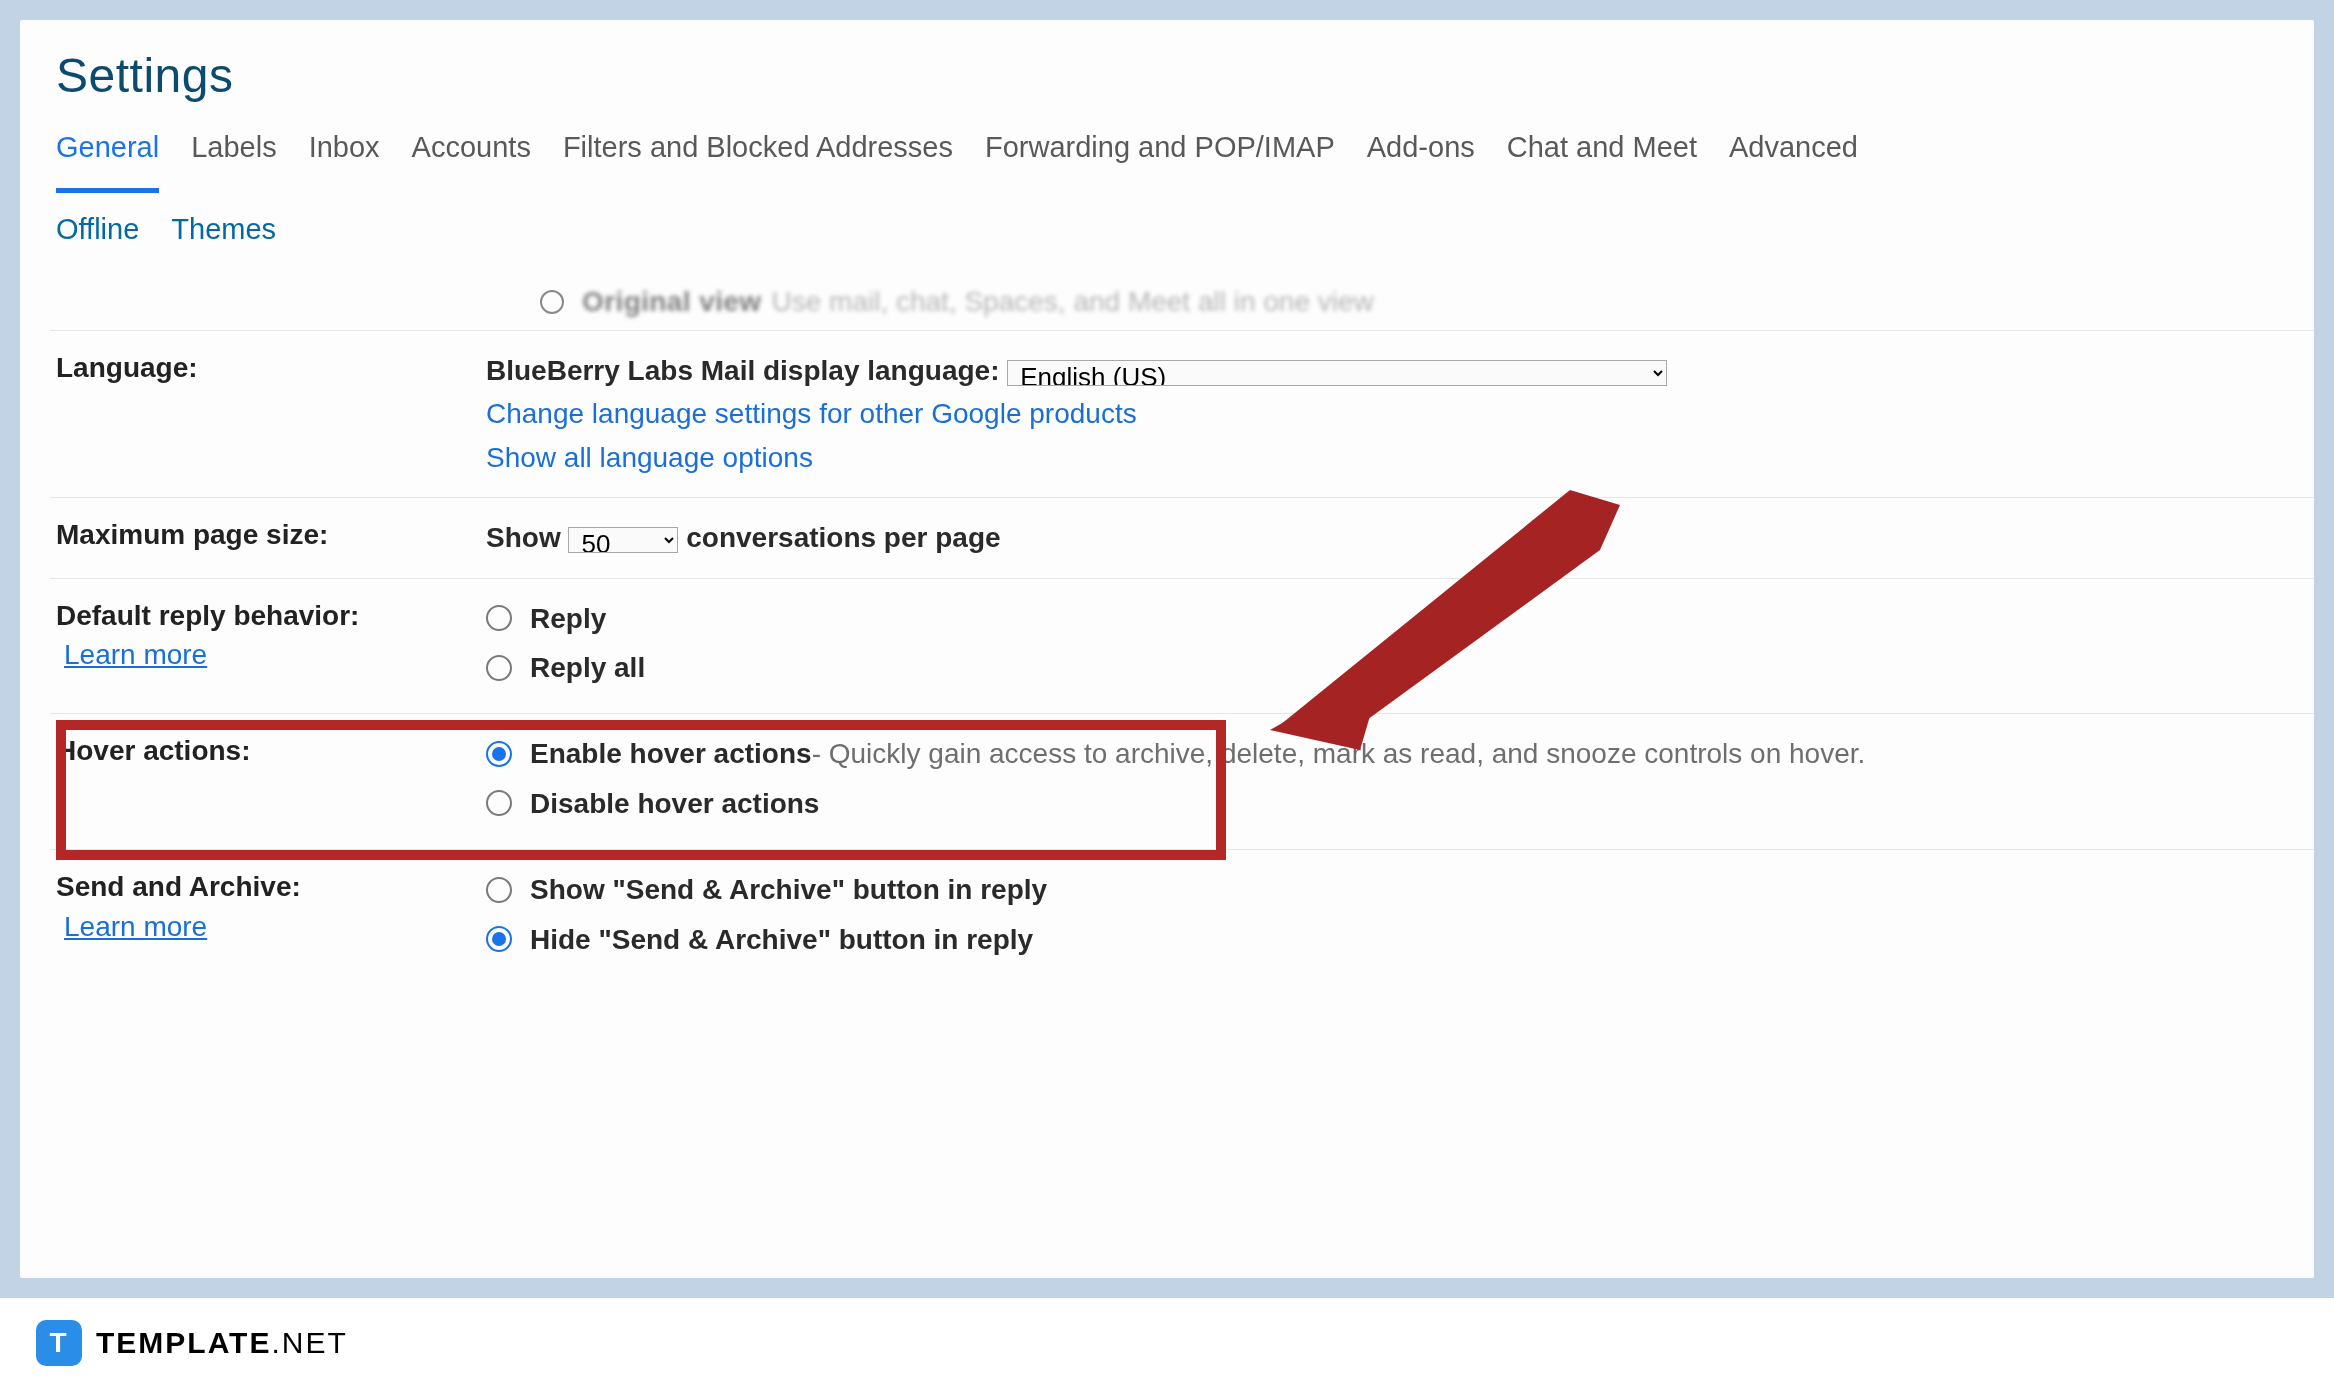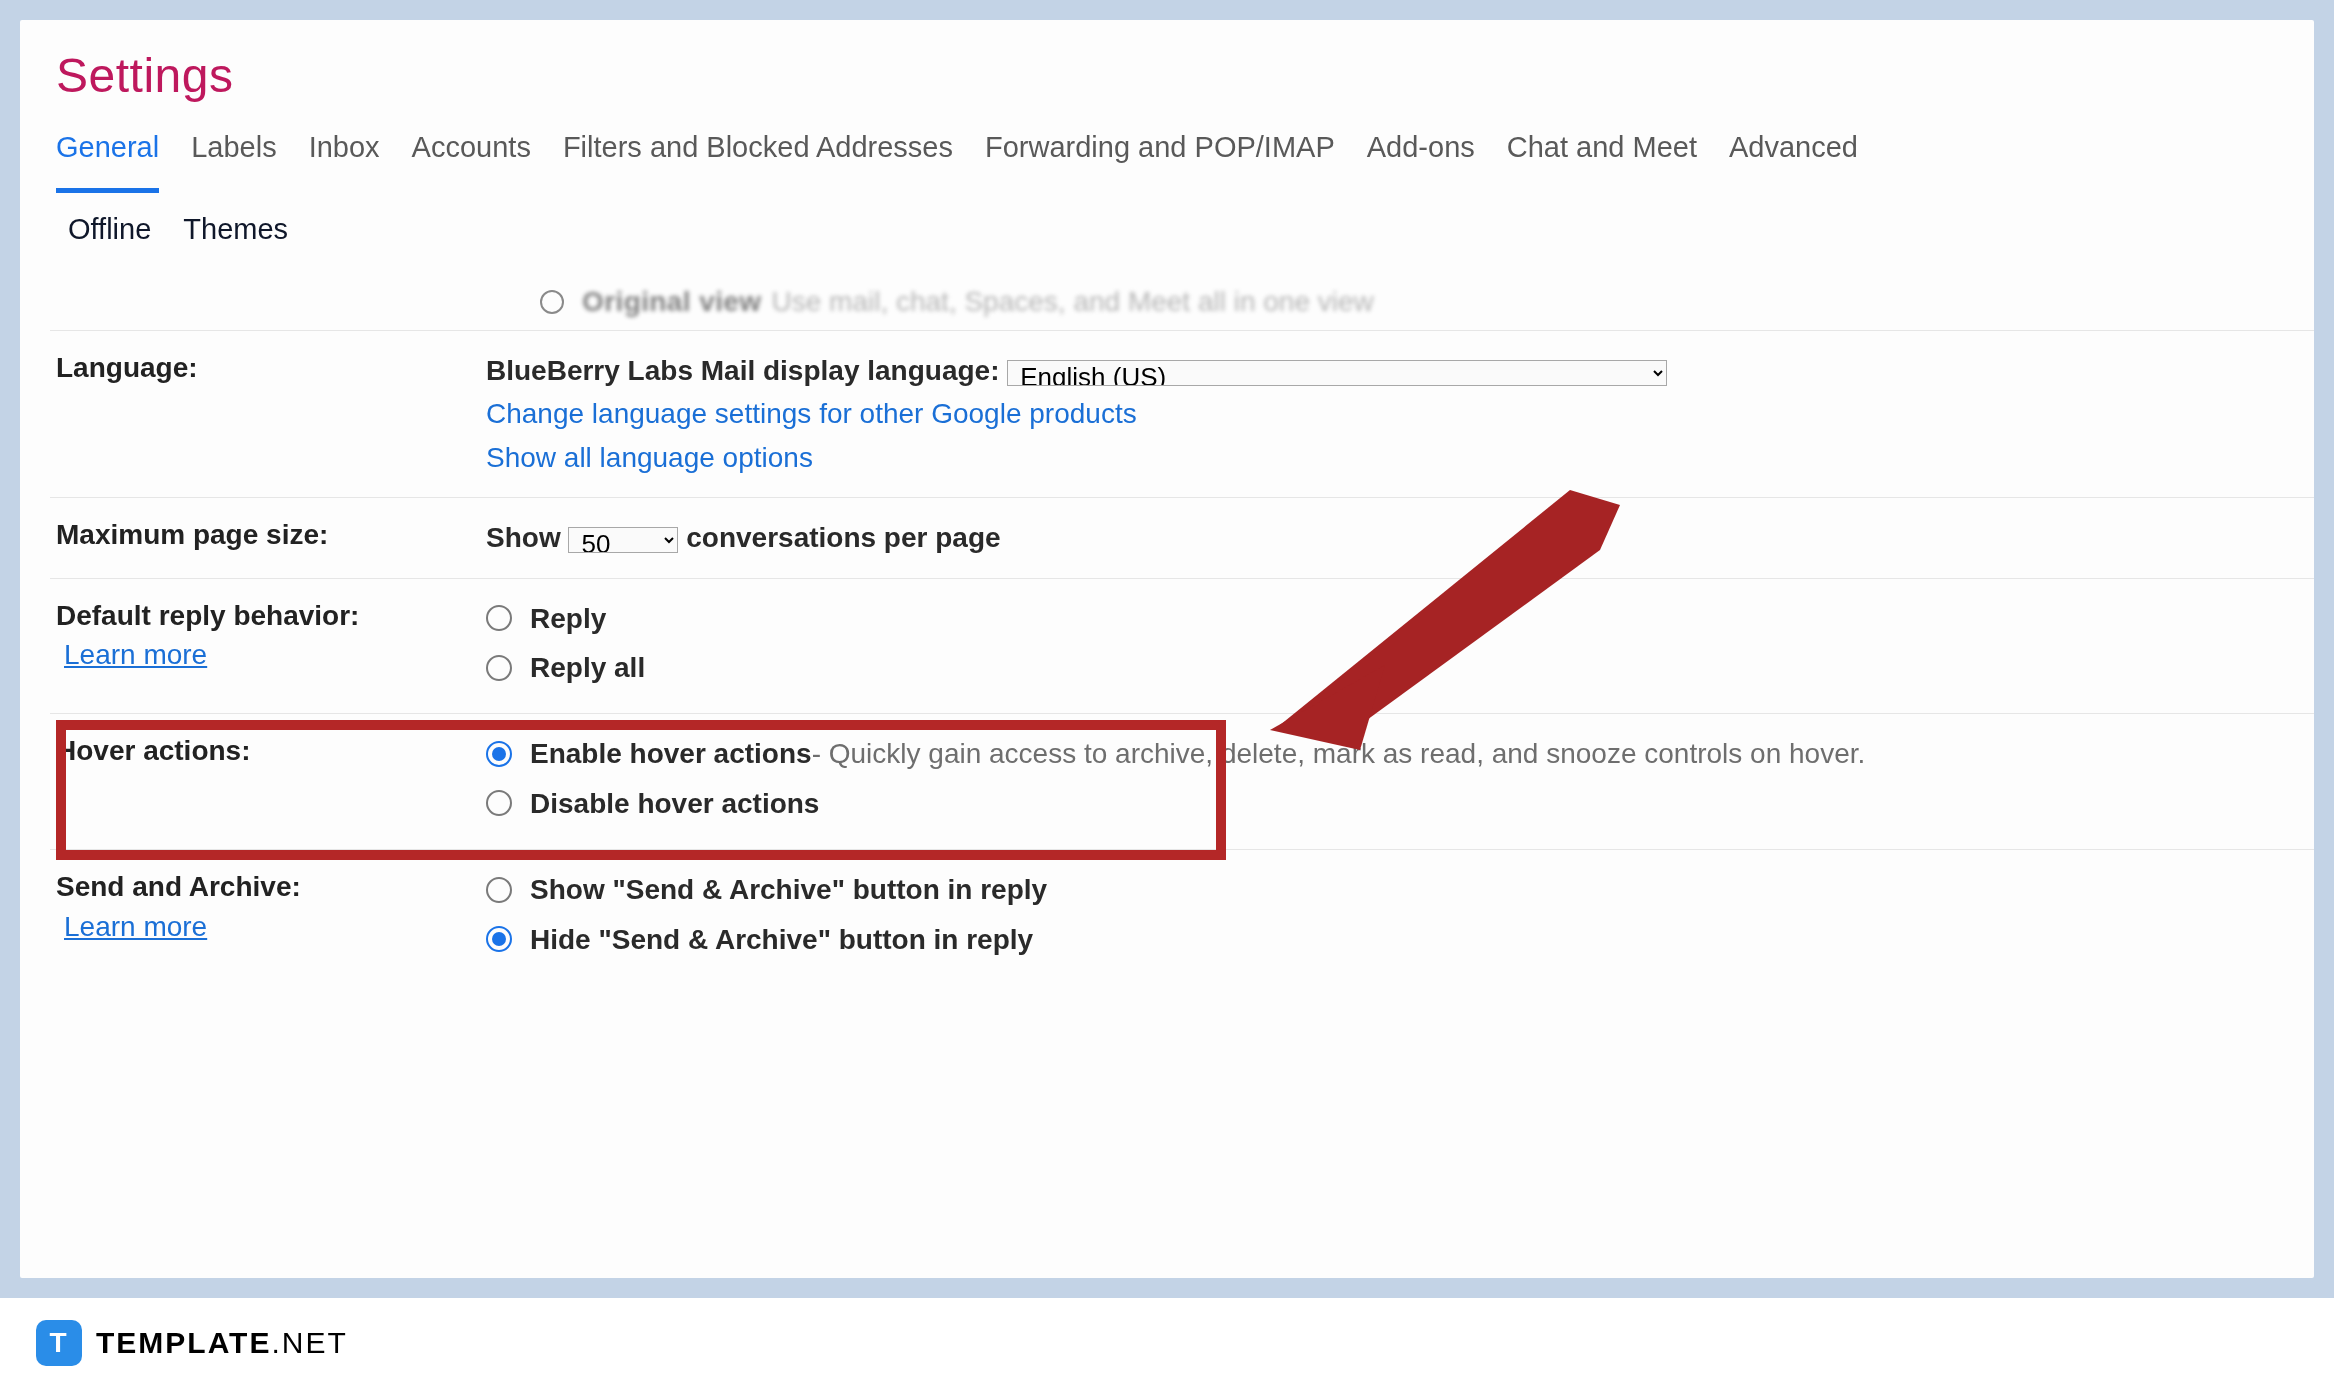--- a/index.html
+++ b/index.html
@@ -15,21 +15,21 @@
     width: 100%;
     height: calc(100% - 90px);
     padding: 28px 36px 10px 36px;
     position: relative;
     border-radius: 2px;
     overflow: hidden;
   }
   .page-title {
     font-size: 48px;
     font-weight: 400;
-    color: #be185d;
+    color: #0c4a6e;
     margin-bottom: 10px;
     letter-spacing: 0.5px;
   }
   .tabs {
     display: flex;
     flex-wrap: wrap;
     gap: 32px;
     padding: 18px 0 14px 0;
     font-size: 29px;
     color: #595959;
@@ -41,23 +41,22 @@
   }
   .tab.active {
     color: #1a73e8;
     border-bottom: 5px solid #1a73e8;
     font-weight: 500;
   }
   .tabs-row2 {
     display: flex;
     gap: 32px;
     font-size: 29px;
-    color: #0f172a;
+    color: #0369a1;
     padding: 6px 0 14px 0;
-    margin-left: 12px;
   }
   .settings-body {
     margin-top: 0px;
   }
   .cutoff-row {
     display: flex;
     align-items: center;
     padding: 2px 0 12px 484px;
     color: #888;
     font-size: 28px;

